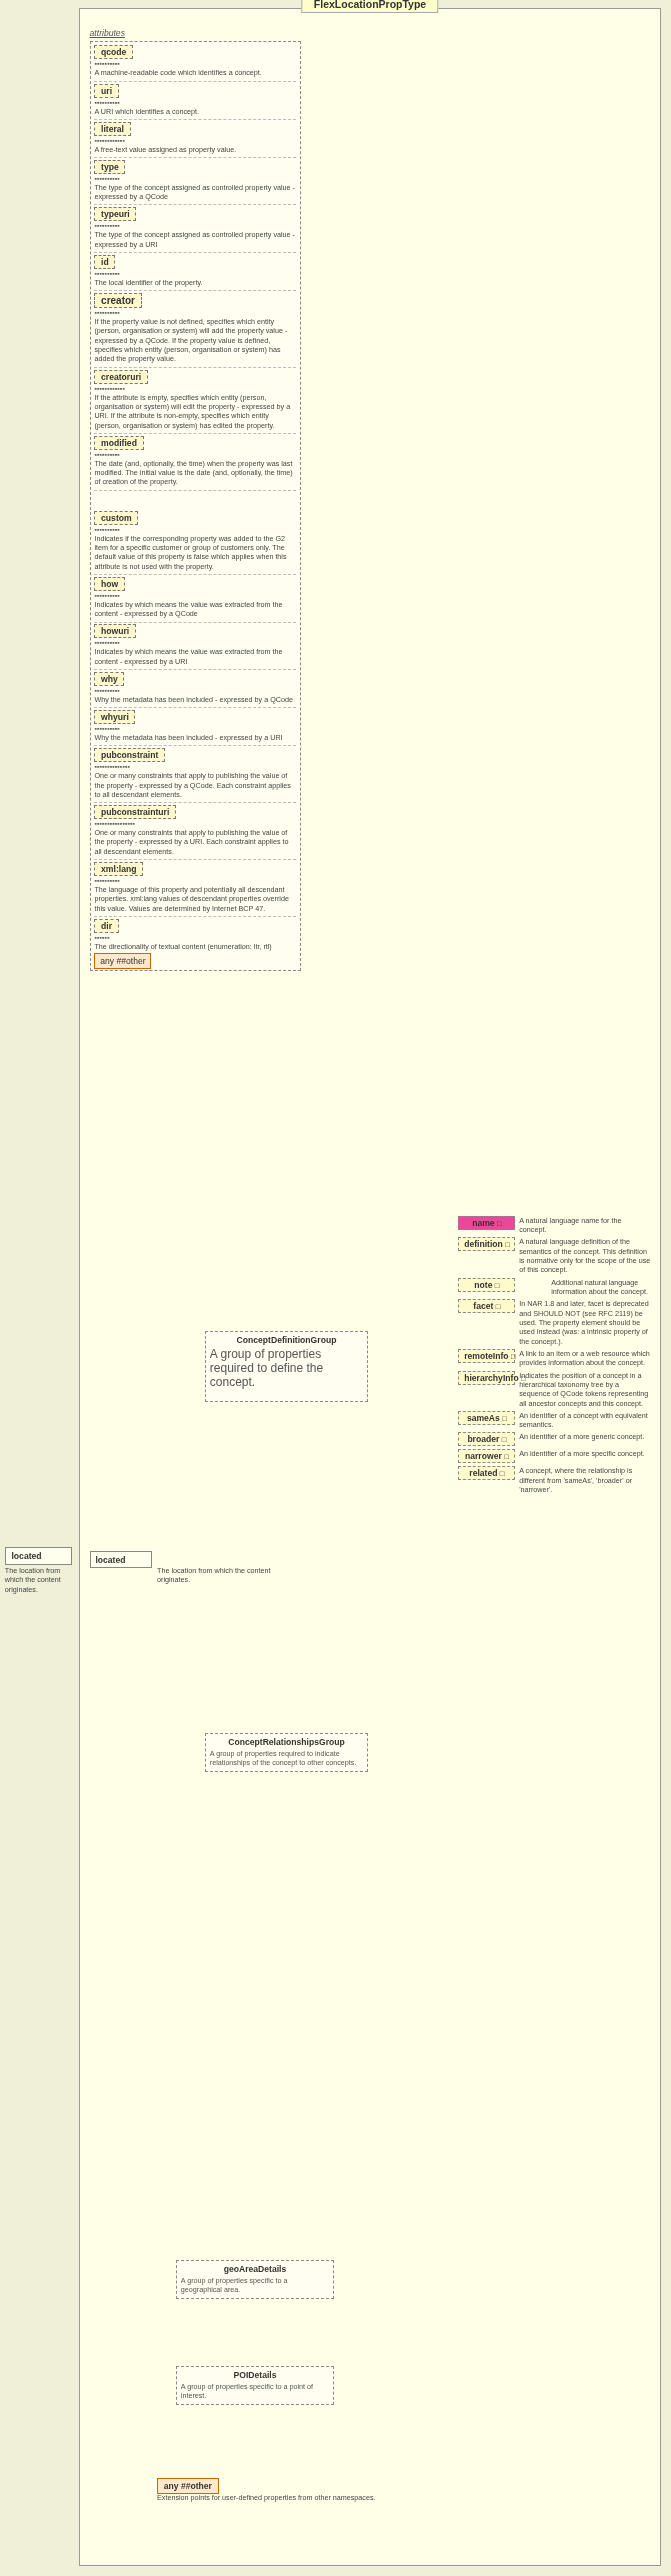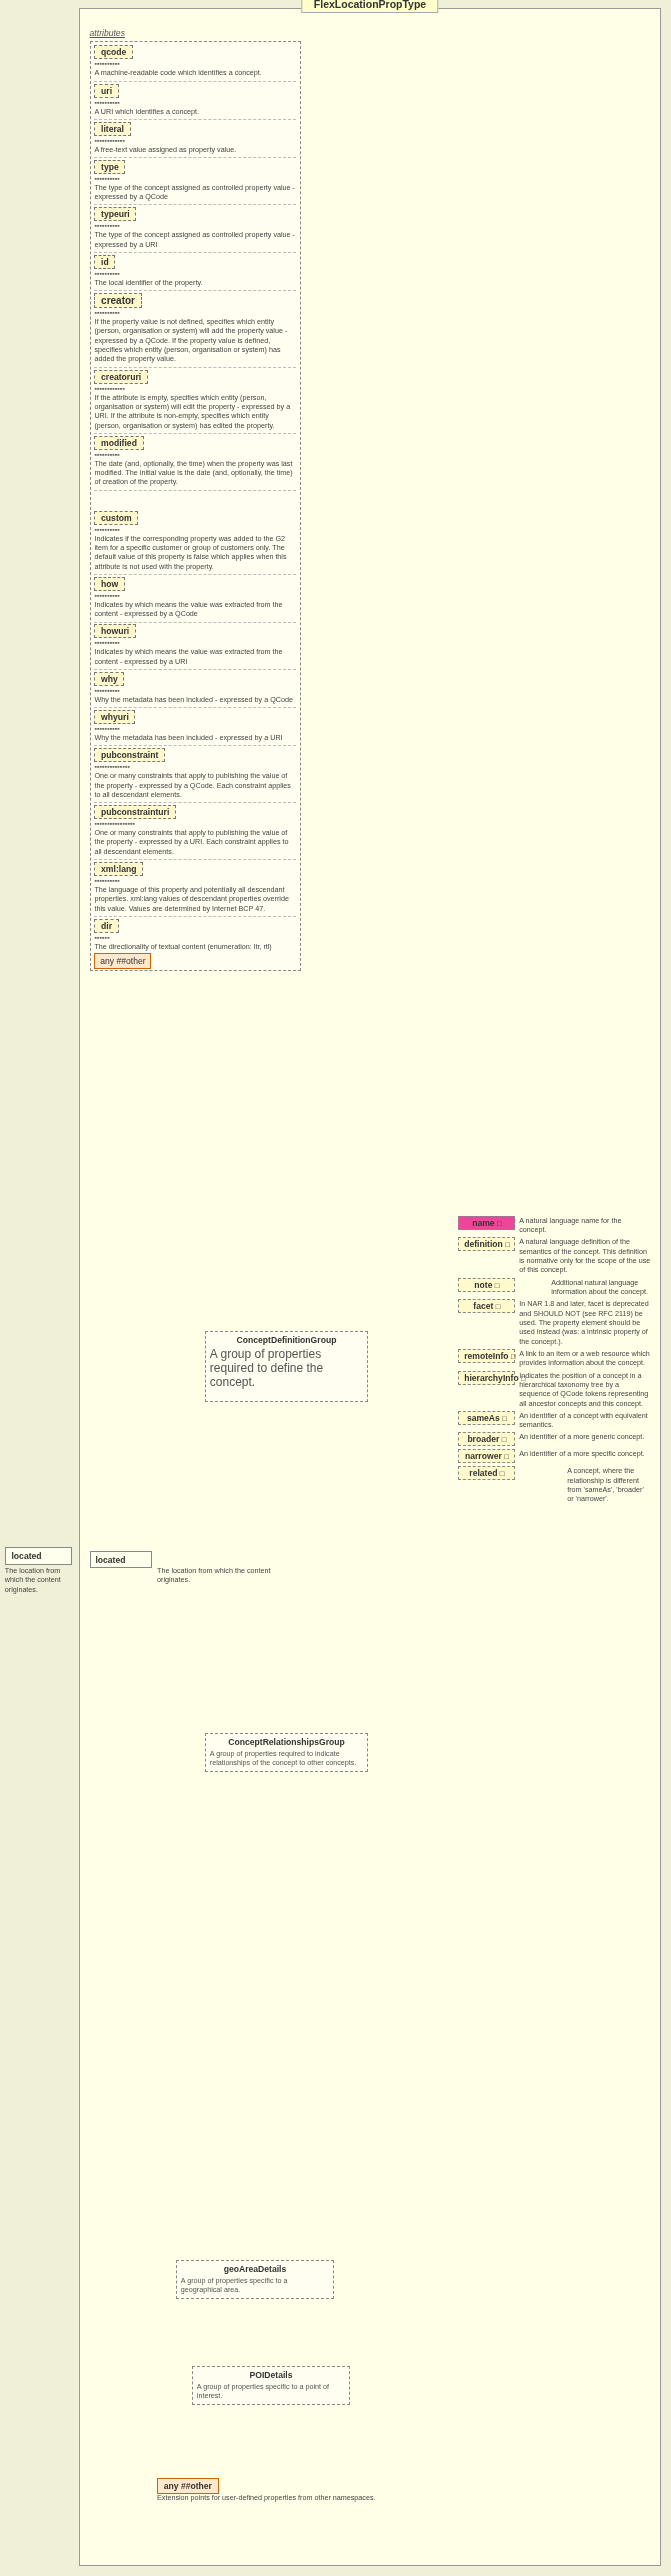--- a/index.html
+++ b/index.html
@@ -239,37 +239,37 @@
       <div style="display:flex; margin-bottom:2.9px; align-items:flex-start;">
         <div style="border:1px dashed #888; padding:1px 4.8px; font-weight:bold; font-size:8.6px; background:#fffacc; white-space:nowrap; min-width:57px; text-align:center;">broader <span style="font-size:7.7px;">□</span></div>
         <div style="font-size:7.2px; color:#444; margin-left:3.8px; line-height:1.3;">An identifier of a more generic concept.</div>
       </div>
 
       <div style="display:flex; margin-bottom:2.9px; align-items:flex-start;">
         <div style="border:1px dashed #888; padding:1px 4.8px; font-weight:bold; font-size:8.6px; background:#fffacc; white-space:nowrap; min-width:57px; text-align:center;">narrower <span style="font-size:7.7px;">□</span></div>
         <div style="font-size:7.2px; color:#444; margin-left:3.8px; line-height:1.3;">An identifier of a more specific concept.</div>
       </div>
 
-      <div style="display:flex; margin-bottom:2.9px; align-items:flex-start;gap:48px;">
+      <div style="display:flex; margin-bottom:2.9px; align-items:flex-start;">
         <div style="border:1px dashed #888; padding:1px 4.8px; font-weight:bold; font-size:8.6px; background:#fffacc; white-space:nowrap; min-width:57px; text-align:center;">related <span style="font-size:7.7px;">□</span></div>
         <div style="font-size:7.2px; color:#444; margin-left:3.8px; line-height:1.3;">A concept, where the relationship is different from 'sameAs', 'broader' or 'narrower'.</div>
       </div>
     </div>
 
     <div style="position:absolute; top:1724px; left:125px; width:163px; border:1px dashed #888; background:#fffef0; padding:3.8px;">
       <div style="font-weight:bold; font-size:8.6px; text-align:center; margin-bottom:1.9px;">ConceptRelationshipsGroup</div>
       <div style="font-size:7.2px; color:#555;">A group of properties required to indicate relationships of the concept to other concepts.</div>
     </div>
 
     <div style="position:absolute; top:2251px; left:96px; width:158px; border:1px dashed #888; background:#fffef0; padding:3.8px;">
       <div style="font-weight:bold; font-size:8.6px; text-align:center; margin-bottom:1.9px;">geoAreaDetails</div>
       <div style="font-size:7.2px; color:#555;">A group of properties specific to a geographical area.</div>
     </div>
 
-    <div style="position:absolute; top:2357px; left:112px; width:158px; border:1px dashed #888; background:#fffef0; padding:3.8px;">
+    <div style="position:absolute; top:2357px; left:96px; width:158px; border:1px dashed #888; background:#fffef0; padding:3.8px;">
       <div style="font-weight:bold; font-size:8.6px; text-align:center; margin-bottom:1.9px;">POIDetails</div>
       <div style="font-size:7.2px; color:#555;">A group of properties specific to a point of interest.</div>
     </div>
 
     <div style="position:absolute; top:2472px; left:77px;">
       <span style="border:1px solid #cc6600; background:#ffe8cc; padding:1.9px 5.7px; font-size:8.6px; font-weight:bold;">any ##other</span>
       <div style="font-size:7.2px; color:#444; margin-top:1.9px; max-width:287px; line-height:1.3;">Extension points for user-defined properties from other namespaces.</div>
     </div>
 
   </div>

